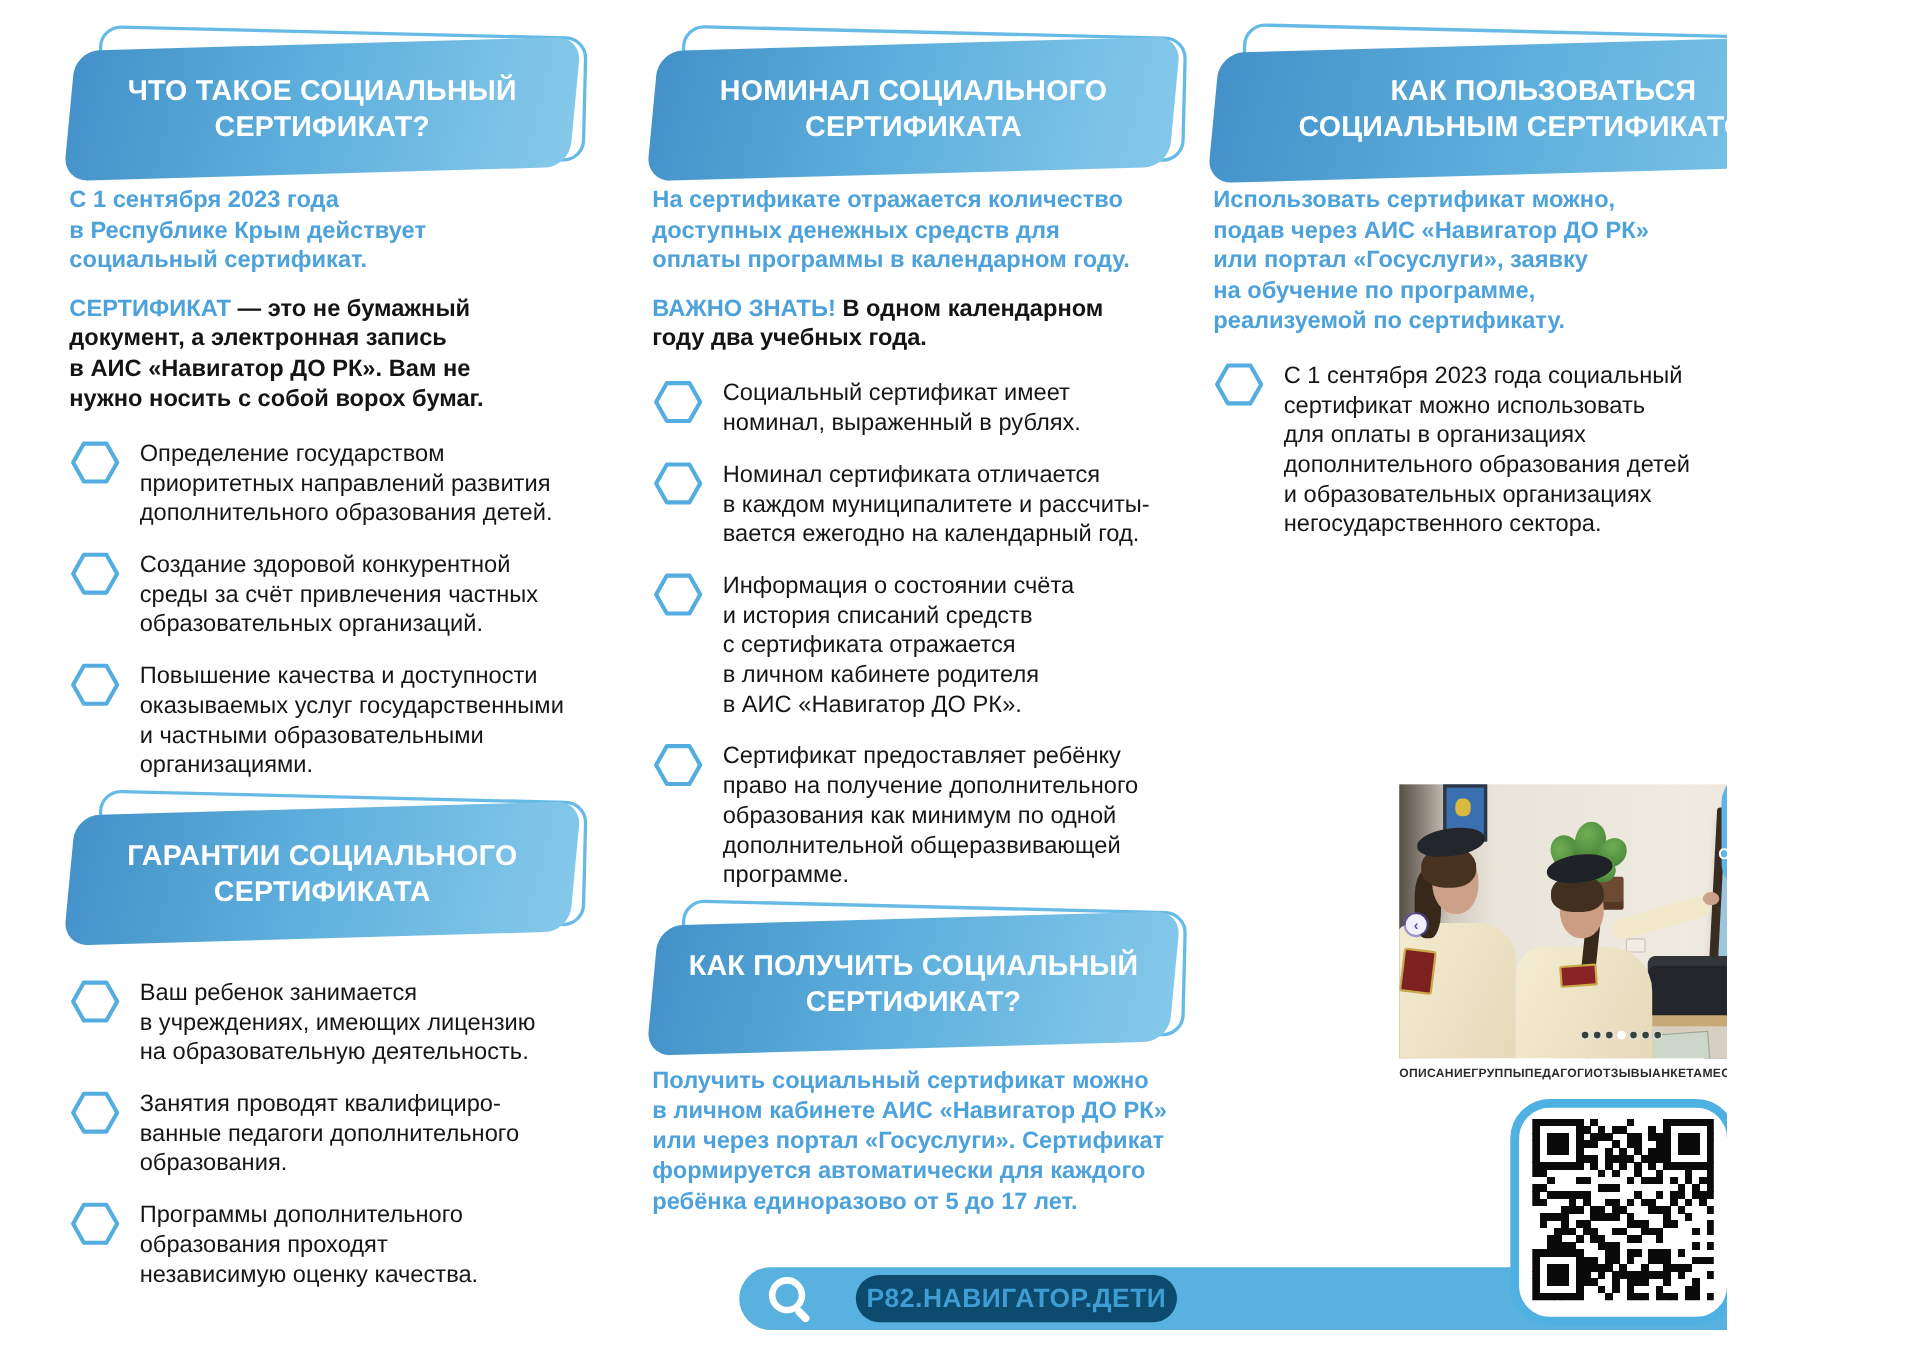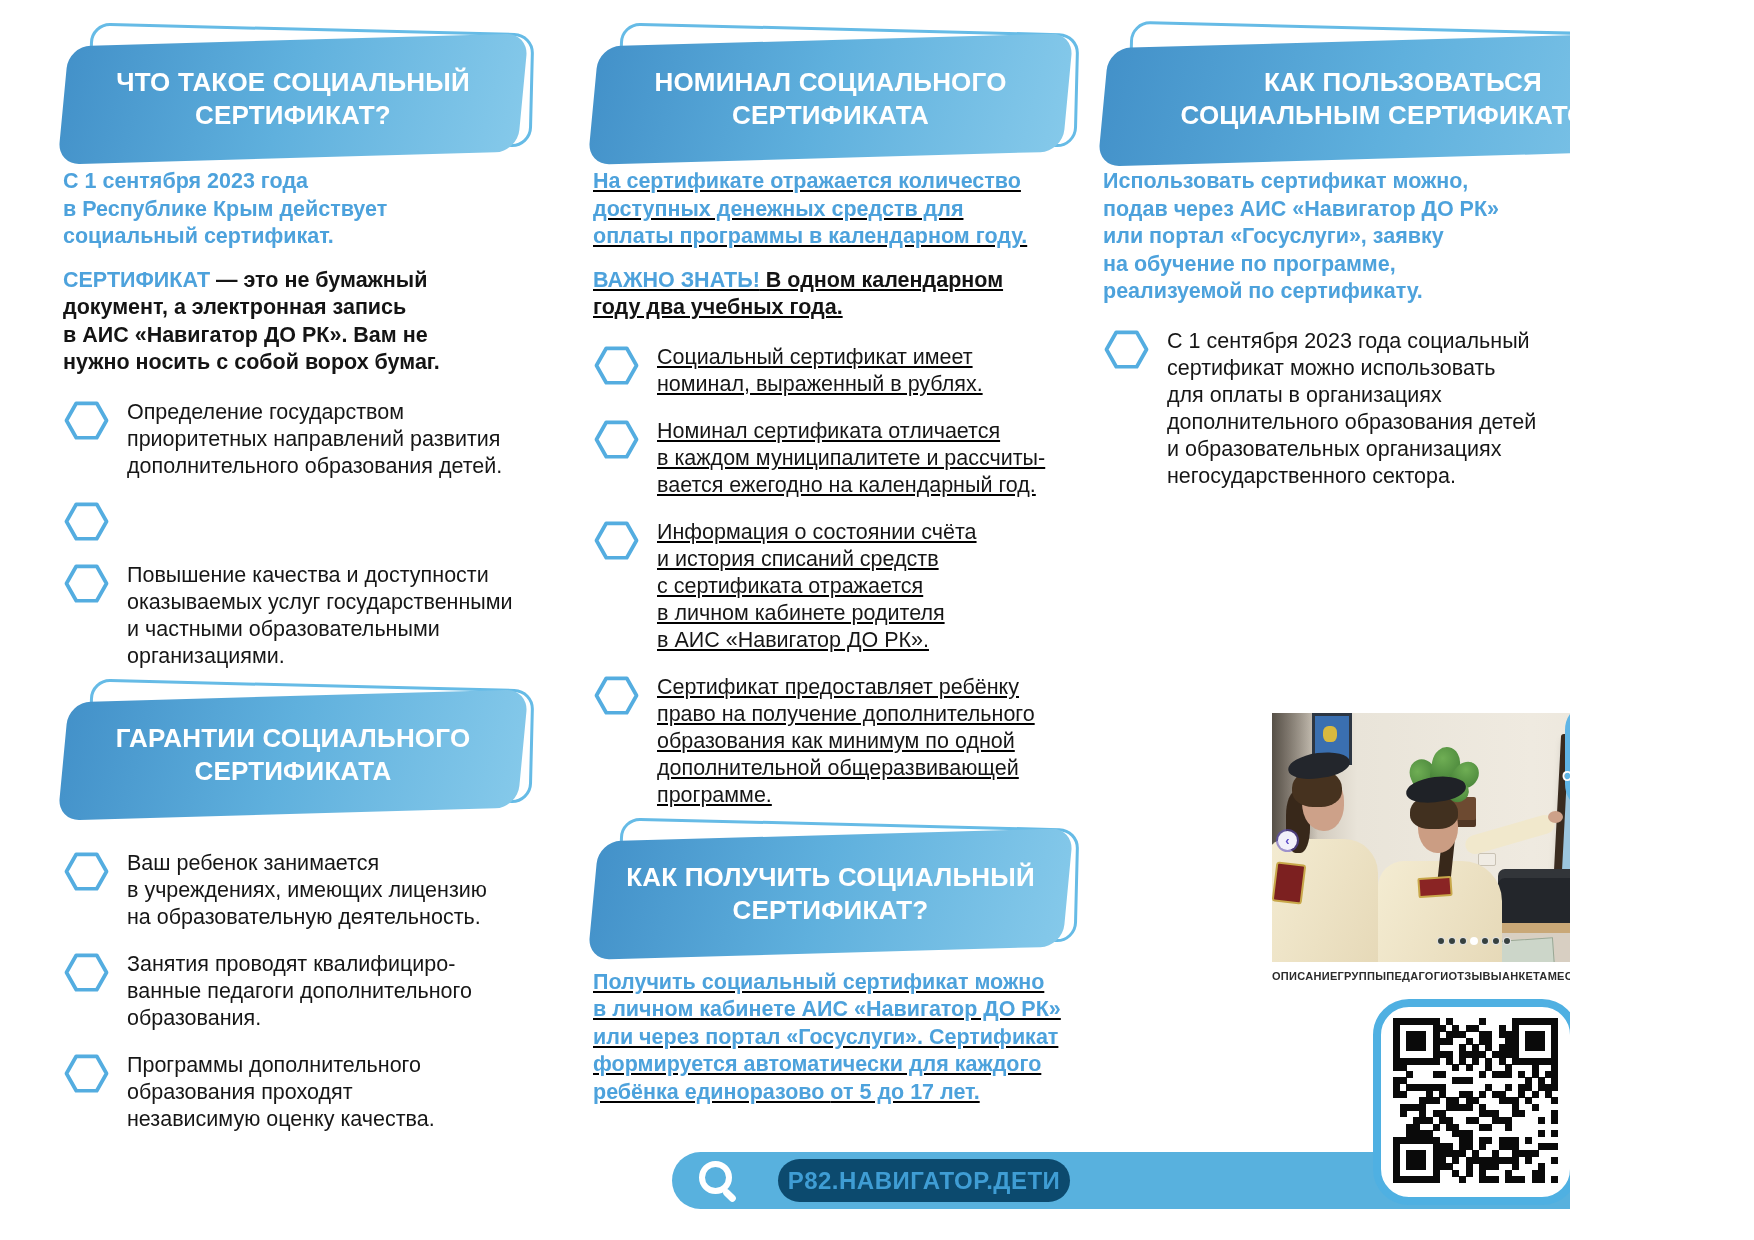--- a/index.html
+++ b/index.html
@@ -2,21 +2,21 @@
 <html><head>
 <meta charset="utf-8">
 <style>
   html,body{margin:0;padding:0;background:#fff;}
   .page{position:relative;width:1570px;height:1240px;background:#ffffff;overflow:hidden;
         font-family:"Liberation Sans",sans-serif;}
 
   
   .col{position:absolute;top:40px;}
   #col1{left:63px;width:460px;}
-  #col2{left:593px;width:475px;text-decoration:underline;}
+  #col2{left:593px;width:475px;}
   #col3{left:1103px;width:600px;}
 
   
   .hdr{position:relative;height:118px;margin-bottom:4px;}
   .hdr-outline{position:absolute;left:26px;right:-10px;top:-12px;bottom:16px;
                border:3px solid #66bbe6;border-radius:20px;transform:rotate(1.4deg);}
   .hdr-fill{position:absolute;inset:0;}
   .hdr-fill::before{content:"";position:absolute;inset:0;border-radius:22px;
       background:linear-gradient(100deg,#4391c9 0%,#5fb0dd 48%,#85c9ea 100%);
       transform:rotate(-1.6deg) skewX(-7deg);}
@@ -147,20 +147,23 @@
             <polygon points="28,7 72,7 93,44 72,81 28,81 7,44" fill="none" stroke="#54ade0" stroke-width="8" stroke-linejoin="round"></polygon>
           </svg>
         <div class="bullet-text">Определение государством
 приоритетных направлений развития
 дополнительного образования детей.</div>
       </div>
       <div class="bullet">
         <svg class="hex" viewBox="0 0 100 88">
             <polygon points="28,7 72,7 93,44 72,81 28,81 7,44" fill="none" stroke="#54ade0" stroke-width="8" stroke-linejoin="round"></polygon>
           </svg>
+        <div class="bullet-text">Создание здоровой конкурентной
+среды за счёт привлечения частных
+образовательных организаций.</div>
       </div>
       <div class="bullet">
         <svg class="hex" viewBox="0 0 100 88">
             <polygon points="28,7 72,7 93,44 72,81 28,81 7,44" fill="none" stroke="#54ade0" stroke-width="8" stroke-linejoin="round"></polygon>
           </svg>
         <div class="bullet-text">Повышение качества и доступности
 оказываемых услуг государственными
 и частными образовательными
 организациями.</div>
       </div>

